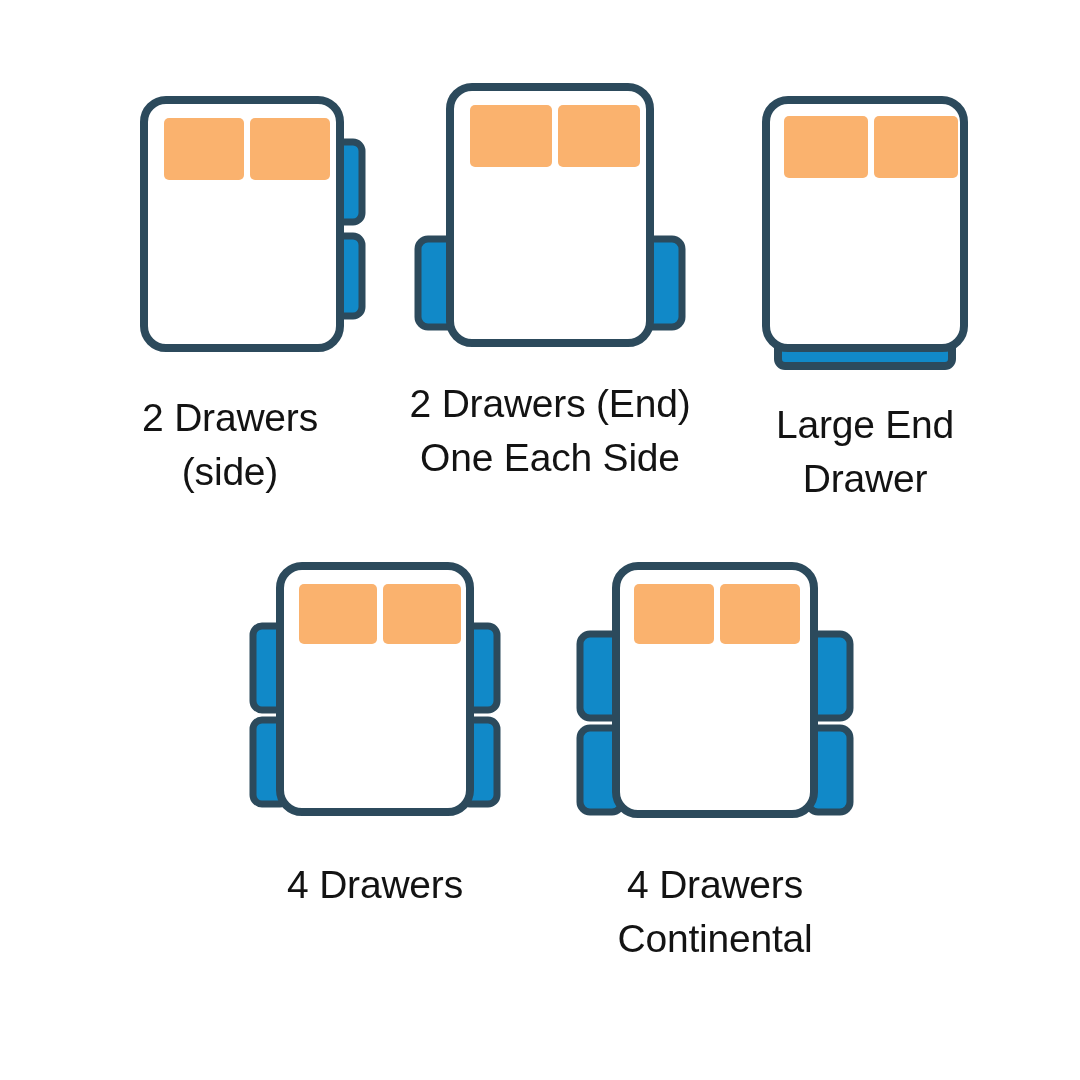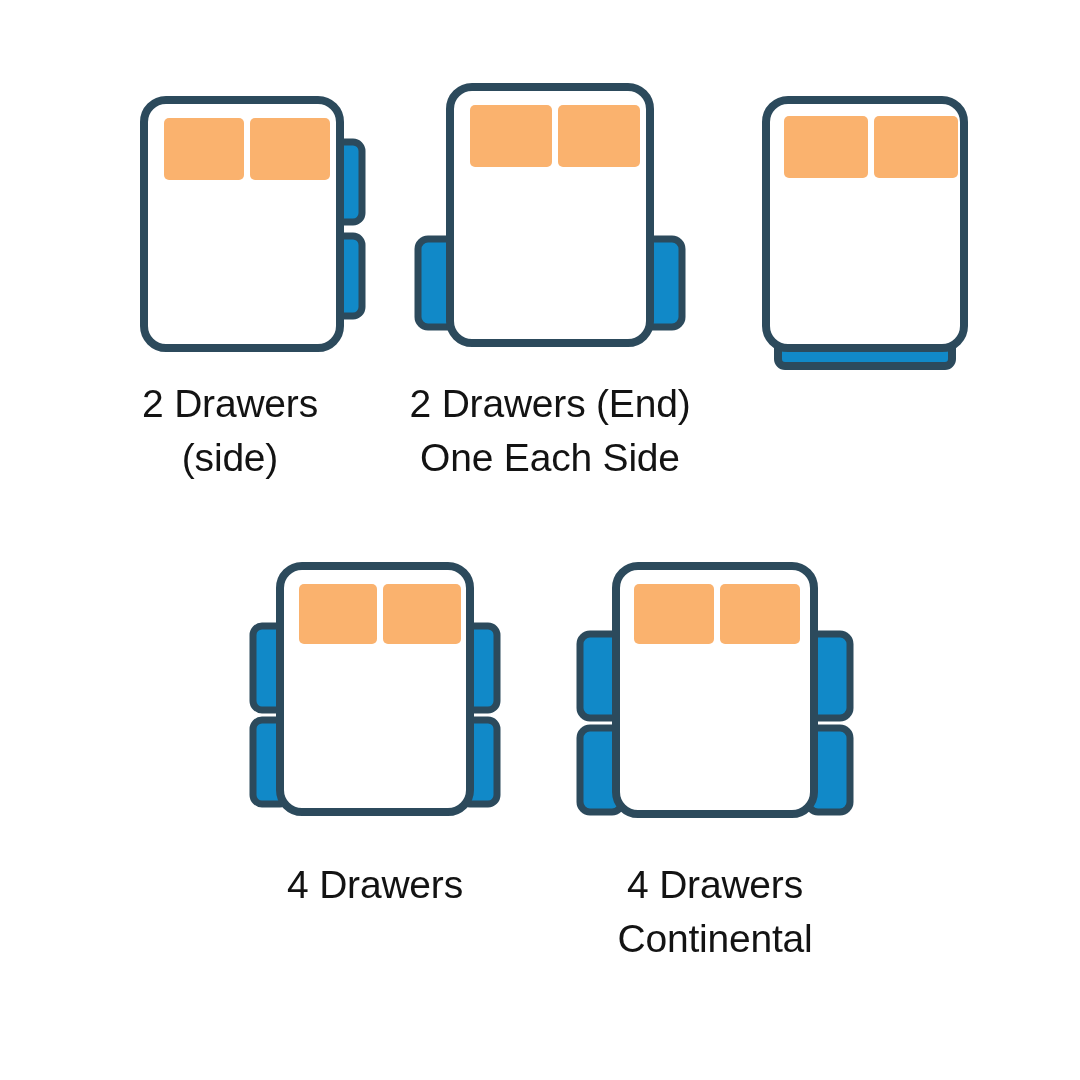--- a/index.html
+++ b/index.html
@@ -40,21 +40,21 @@
     white-space: pre-line;
   }
 
   
   #cell-1 { left: 60px;  top: 86px;  width: 340px; }
   #cell-2 { left: 385px; top: 73px;  width: 330px; }
   #cell-3 { left: 730px; top: 86px;  width: 270px; }
   #cell-4 { left: 215px; top: 552px; width: 320px; }
   #cell-5 { left: 565px; top: 552px; width: 300px; }
 
-  #cell-1 .bed-caption { margin-top: 16px; }
+  #cell-1 .bed-caption { margin-top: 30px; }
   #cell-2 .bed-caption { margin-top: 14px; }
   #cell-3 .bed-caption { margin-top: 22px; }
   #cell-4 .bed-caption { margin-top: 36px; }
   #cell-5 .bed-caption { margin-top: 36px; }
 </style>
 </head>
 <body>
 
 <div class="canvas">
 
@@ -91,20 +91,22 @@
   <div class="bed-cell" id="cell-3">
     <svg class="bed-figure" width="250" height="290" viewBox="0 0 250 290">
 
       <rect x="38" y="238" width="174" height="42" rx="7" fill="#1189C8" stroke="#2C4A5C" stroke-width="8"></rect>
 
       <rect x="26" y="14" width="198" height="248" rx="22" fill="#ffffff" stroke="#2C4A5C" stroke-width="8"></rect>
 
       <rect x="44" y="30" width="84" height="62" rx="5" fill="#FAB26E"></rect>
       <rect x="134" y="30" width="84" height="62" rx="5" fill="#FAB26E"></rect>
     </svg>
+    <div class="bed-caption">Large End
+Drawer</div>
   </div>
 
   <div class="bed-cell" id="cell-4">
     <svg class="bed-figure" width="300" height="270" viewBox="0 0 300 270">
 
       <rect x="28" y="74" width="36" height="84" rx="9" fill="#1189C8" stroke="#2C4A5C" stroke-width="7"></rect>
       <rect x="28" y="168" width="36" height="84" rx="9" fill="#1189C8" stroke="#2C4A5C" stroke-width="7"></rect>
 
       <rect x="236" y="74" width="36" height="84" rx="9" fill="#1189C8" stroke="#2C4A5C" stroke-width="7"></rect>
       <rect x="236" y="168" width="36" height="84" rx="9" fill="#1189C8" stroke="#2C4A5C" stroke-width="7"></rect>

